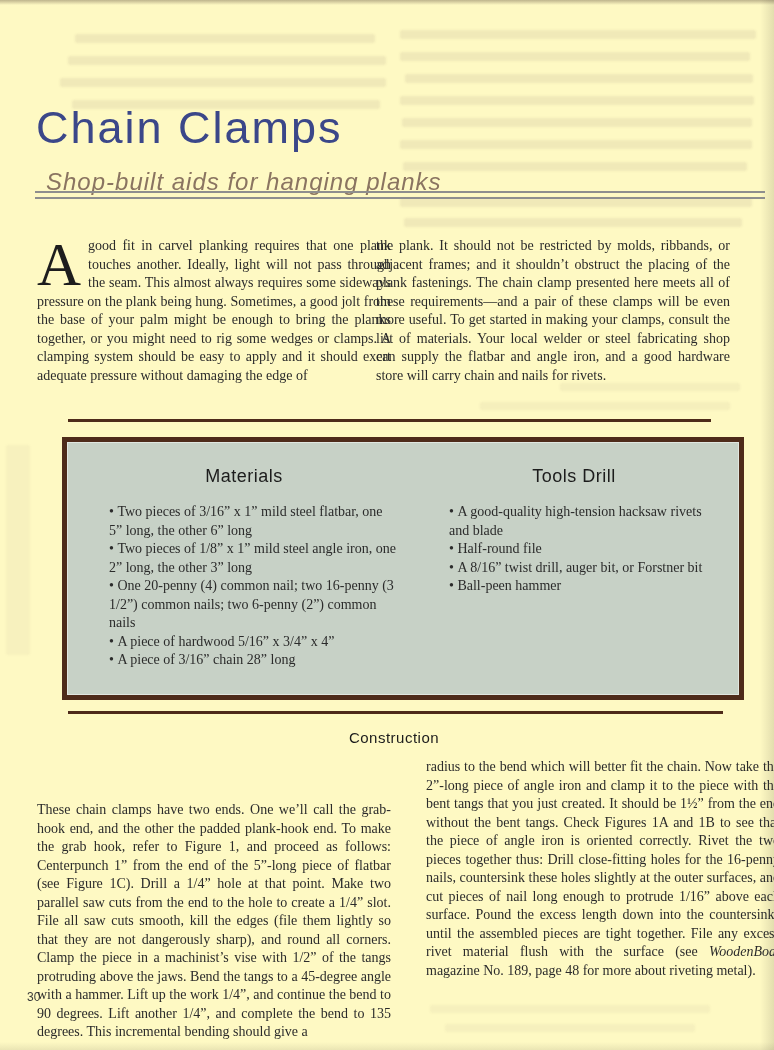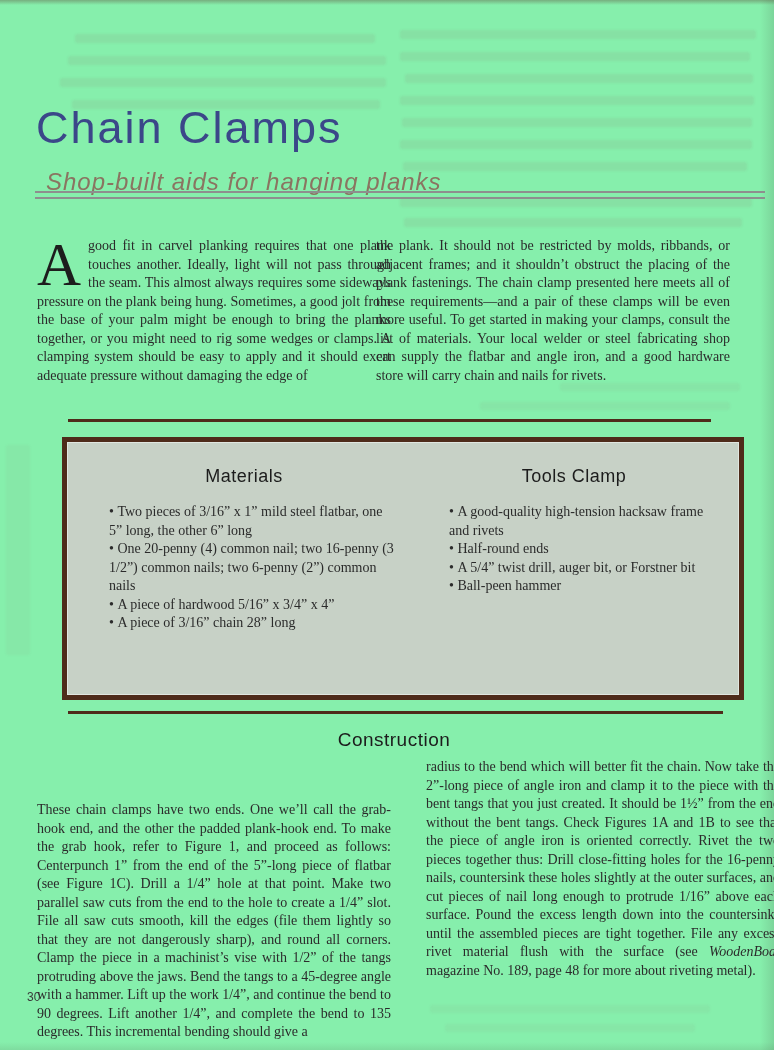--- a/index.html
+++ b/index.html
@@ -1,18 +1,18 @@
 <!DOCTYPE html>
 <html style="--title: #3b4789; --subtitle: #8a7461; --accent_brown: #4e2b1a; --box_background: #c7d1c6; --rule_gray: #8e8e8e; --body_text: #2b2b2b;"><head>
 <meta charset="utf-8">
 <style>
   html,body { margin:0; padding:0; background:#e9e7e1; }
   .page {
     position:relative; width:774px; height:1050px; margin:0 auto;
-    background:#86efac; overflow:hidden;
+    background:#fef9c3; overflow:hidden;
     font-family:"Liberation Serif", serif; color:var(--body_text,#2b2b2b);
   }
   .edge-top { position:absolute; top:0; left:0; width:774px; height:5px;
     background:linear-gradient(to bottom, rgba(95,78,60,0.40), rgba(95,78,60,0)); }
   .edge-right { position:absolute; top:0; right:0; width:14px; height:1050px;
     background:linear-gradient(to right, rgba(60,55,45,0), rgba(60,55,45,0.14)); }
   .edge-bottom { position:absolute; bottom:0; left:0; width:774px; height:8px;
     background:linear-gradient(to top, rgba(60,55,45,0.10), rgba(60,55,45,0)); }
 
   
@@ -60,21 +60,21 @@
     font-family:"Liberation Sans", sans-serif; font-size:18px; font-weight:400;
     letter-spacing:0.5px; color:#1c1c1c; text-align:center; margin:24px 0 16px 0;
   }
   .box ul { margin:12px; padding:0 0 0 18px; list-style:none;
     font-size:14px; line-height:18.5px; }
   .box li::before { content:"•\00a0 "; }
 
   .construction-title {
     position:absolute; left:37px; top:729px; width:714px; margin:0;
     font-family:"Liberation Sans", sans-serif; font-weight:400;
-    font-size:19px; letter-spacing:0.5px; color:#1c1c1c; text-align:center;
+    font-size:15px; letter-spacing:0.5px; color:#1c1c1c; text-align:center;
   }
   .cons-left  { left:37px;  top:758px;margin-top:43px; }
   .cons-right { left:398px; top:758px;margin-left:28px; }
   .mag { font-style:italic; }
 
   .page-number {
     position:absolute; left:27px; top:990px;
     font-family:"Liberation Sans", sans-serif; font-size:12px; color:#3a3a3a;
   }
 </style>
@@ -113,31 +113,32 @@
   <p class="col intro-left"><span class="dropcap">A</span><span>good fit in carvel planking requires that one plank touches another. Ideally, light will not pass through the seam. This almost always requires some sideways pressure on the plank being hung. Sometimes, a good jolt from the base of your palm might be enough to bring the planks together, or you might need to rig some wedges or clamps. A clamping system should be easy to apply and it should exert adequate pressure without damaging the edge of</span></p>
   <p class="col intro-right">the plank. It should not be restricted by molds, ribbands, or adjacent frames; and it shouldn’t obstruct the placing of the plank fastenings. The chain clamp presented here meets all of these requirements—and a pair of these clamps will be even more useful. To get started in making your clamps, consult the list of materials. Your local welder or steel fabricating shop can supply the flatbar and angle iron, and a good hardware store will carry chain and nails for rivets.</p>
 
   <div class="rule rule-above-box"></div>
 
   <div class="box">
     <div class="box-col materials">
       <div class="box-title">Materials</div>
       <ul>
         <li>Two pieces of 3/16” x 1” mild steel flatbar, one 5” long, the other 6” long</li>
+        <li>Two pieces of 1/8” x 1” mild steel angle iron, one 2” long, the other 3” long</li>
         <li>One 20-penny (4) common nail; two 16-penny (3 1/2”)  common nails; two 6-penny (2”) common nails</li>
         <li>A piece of hardwood 5/16” x 3/4” x 4”</li>
         <li>A piece of 3/16” chain 28” long</li>
       </ul>
     </div>
     <div class="box-col tools">
-      <div class="box-title">Tools Clamp</div>
+      <div class="box-title">Tools Drill</div>
       <ul>
-        <li>A good-quality high-tension hacksaw frame and rivets</li>
-        <li>Half-round ends</li>
-        <li>A 5/4” twist drill, auger bit, or Forstner bit</li>
+        <li>A good-quality high-tension hacksaw rivets and blade</li>
+        <li>Half-round file</li>
+        <li>A 8/16” twist drill, auger bit, or Forstner bit</li>
         <li>Ball-peen hammer</li>
       </ul>
     </div>
   </div>
 
   <div class="rule rule-below-box"></div>
 
   <h3 class="construction-title">Construction</h3>
 
   <p class="col cons-left">These chain clamps have two ends. One we’ll call the grab-hook end, and the other the padded plank-hook end. To make the grab hook, refer to Figure 1, and proceed as follows: Centerpunch 1” from the end of the 5”-long piece of flatbar (see Figure 1C). Drill a 1/4” hole at that point. Make two parallel saw cuts from the end to the hole to create a 1/4” slot. File all saw cuts smooth, kill the edges (file them lightly so that they are not dangerously sharp), and round all corners. Clamp the piece in a machinist’s vise with 1/2” of the tangs protruding above the jaws. Bend the tangs to a 45-degree angle with a hammer. Lift up the work 1/4”, and continue the bend to 90 degrees. Lift another 1/4”, and complete the bend to 135 degrees. This incremental bending should give a</p>

